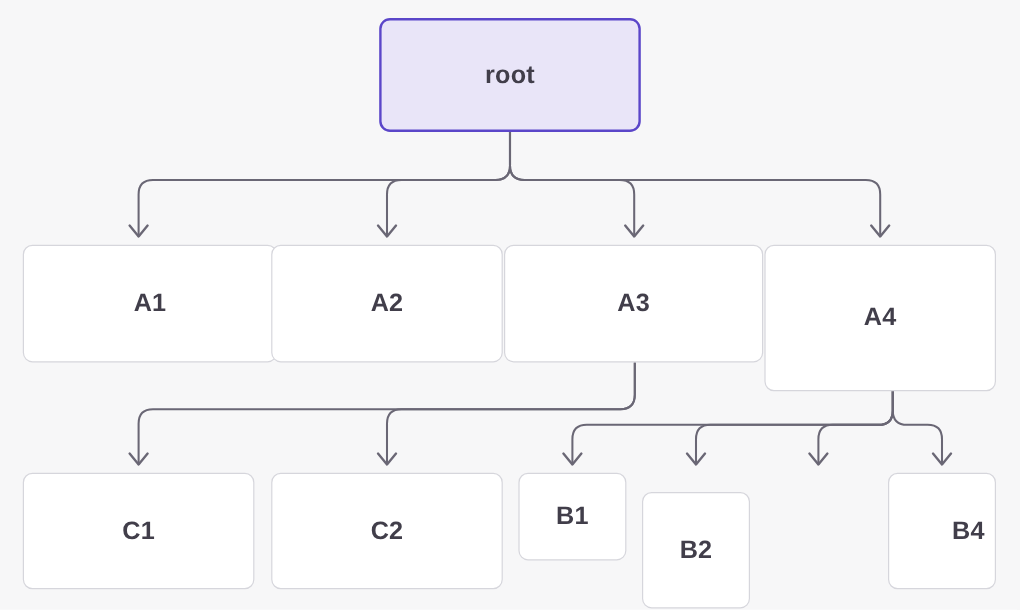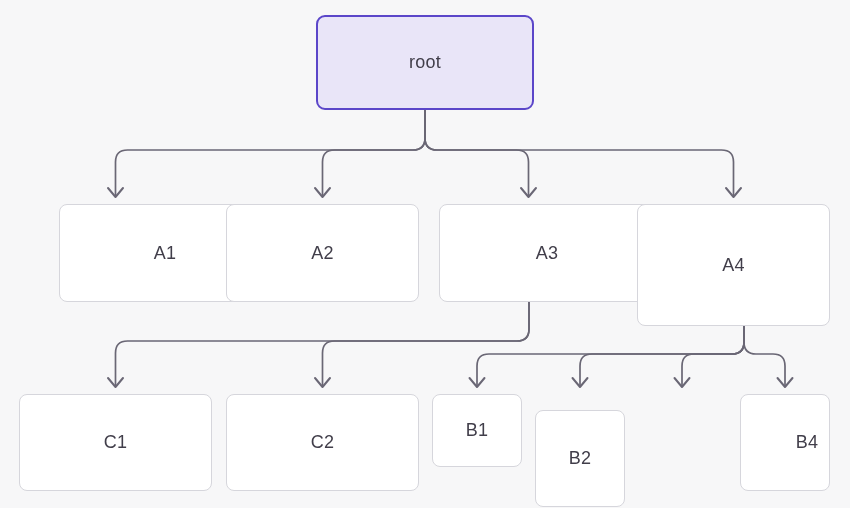--- a/index.html
+++ b/index.html
@@ -51,22 +51,22 @@
   .node-default {
     background: var(--node-fill, #ffffff);
     border: 1px solid var(--node-border, #d6d6dc);
   }
   .node-root {
     background: var(--root-fill, #e9e5f8);
     border: 2px solid var(--root-border, #5b46c9);
     border-radius: 9px;
   }
   .node-label {
-    font-size: 18px;
-    font-weight: 400;
+    font-size: 21px;
+    font-weight: 700;
     color: var(--text, #413e4a);
     letter-spacing: 0.2px;
     user-select: none;
   }
 </style>
 </head>
 <body>
 
 <div id="canvas" style="width: 850px; height: 508px;">
   <svg id="edges" xmlns="http://www.w3.org/2000/svg" width="850" height="508" viewBox="0 0 850 508">
@@ -88,27 +88,27 @@
       <path d="M 572.5 378 L 580 387 L 587.5 378" class="arrow"></path>
       <path d="M 744 302 L 744 342 Q 744 354 732 354 L 694 354 Q 682 354 682 366 L 682 387" class="edge"></path>
       <path d="M 674.5 378 L 682 387 L 689.5 378" class="arrow"></path>
       <path d="M 744 302 L 744 342 Q 744 354 756 354 L 773 354 Q 785 354 785 366 L 785 387" class="edge"></path>
       <path d="M 777.5 378 L 785 387 L 792.5 378" class="arrow"></path>
     </svg>
   <div id="nodes">
       <div class="node node-root" style="left: 316px; top: 15px; width: 218px; height: 95px;">
         <span class="node-label">root</span>
       </div>
-      <div class="node node-default" style="left: 19px; top: 204px; width: 212px; height: 98px; margin-left: 40px;">
+      <div class="node node-default" style="left: 19px; top: 204px; width: 212px; height: 98px;">
         <span class="node-label">A1</span>
       </div>
       <div class="node node-default" style="left: 226px; top: 204px; width: 193px; height: 98px; justify-content: center;">
         <span class="node-label">A2</span>
       </div>
-      <div class="node node-default" style="left: 439px; top: 204px; width: 216px; height: 98px;">
+      <div class="node node-default" style="left: 420px; top: 204px; width: 216px; height: 98px;">
         <span class="node-label">A3</span>
       </div>
       <div class="node node-default" style="left: 637px; top: 204px; width: 193px; height: 122px;">
         <span class="node-label">A4</span>
       </div>
       <div class="node node-default" style="left: 19px; top: 394px; width: 193px; height: 97px;">
         <span class="node-label">C1</span>
       </div>
       <div class="node node-default" style="left: 226px; top: 394px; width: 193px; height: 97px;">
         <span class="node-label">C2</span>

